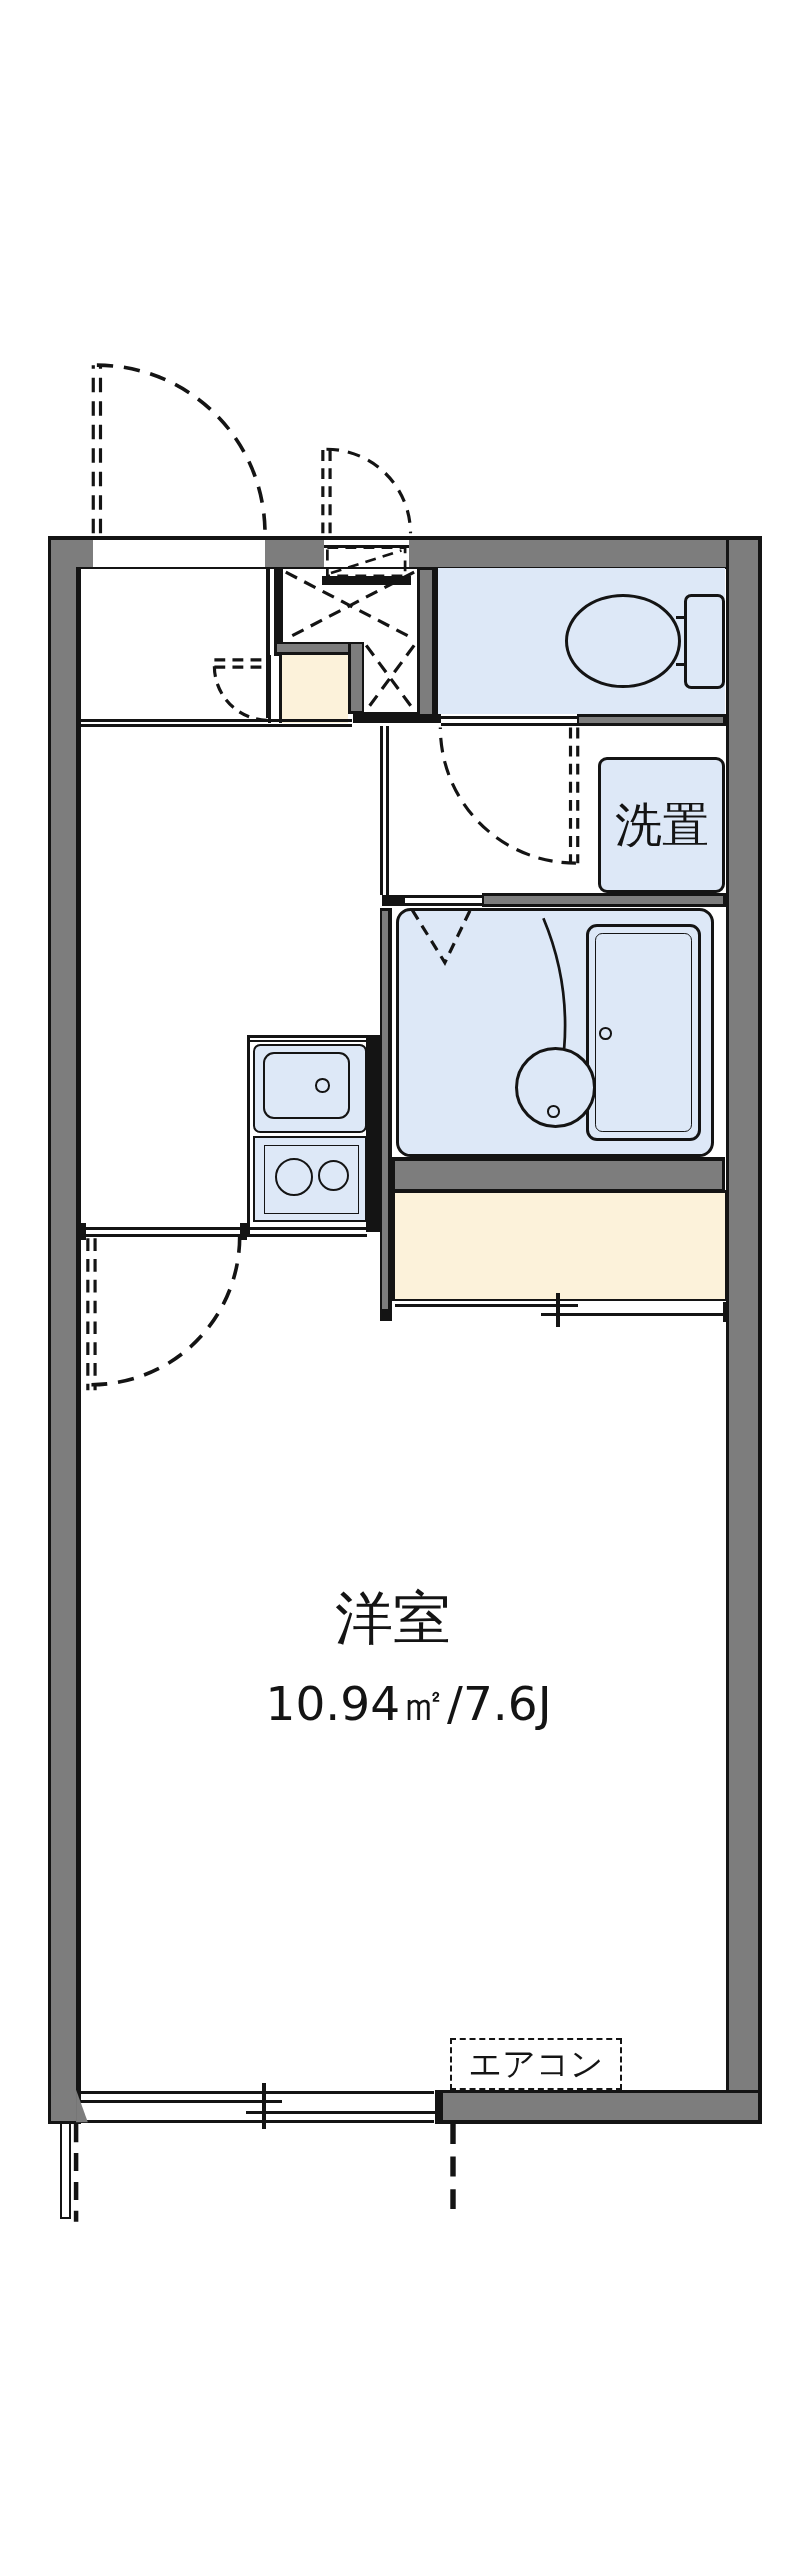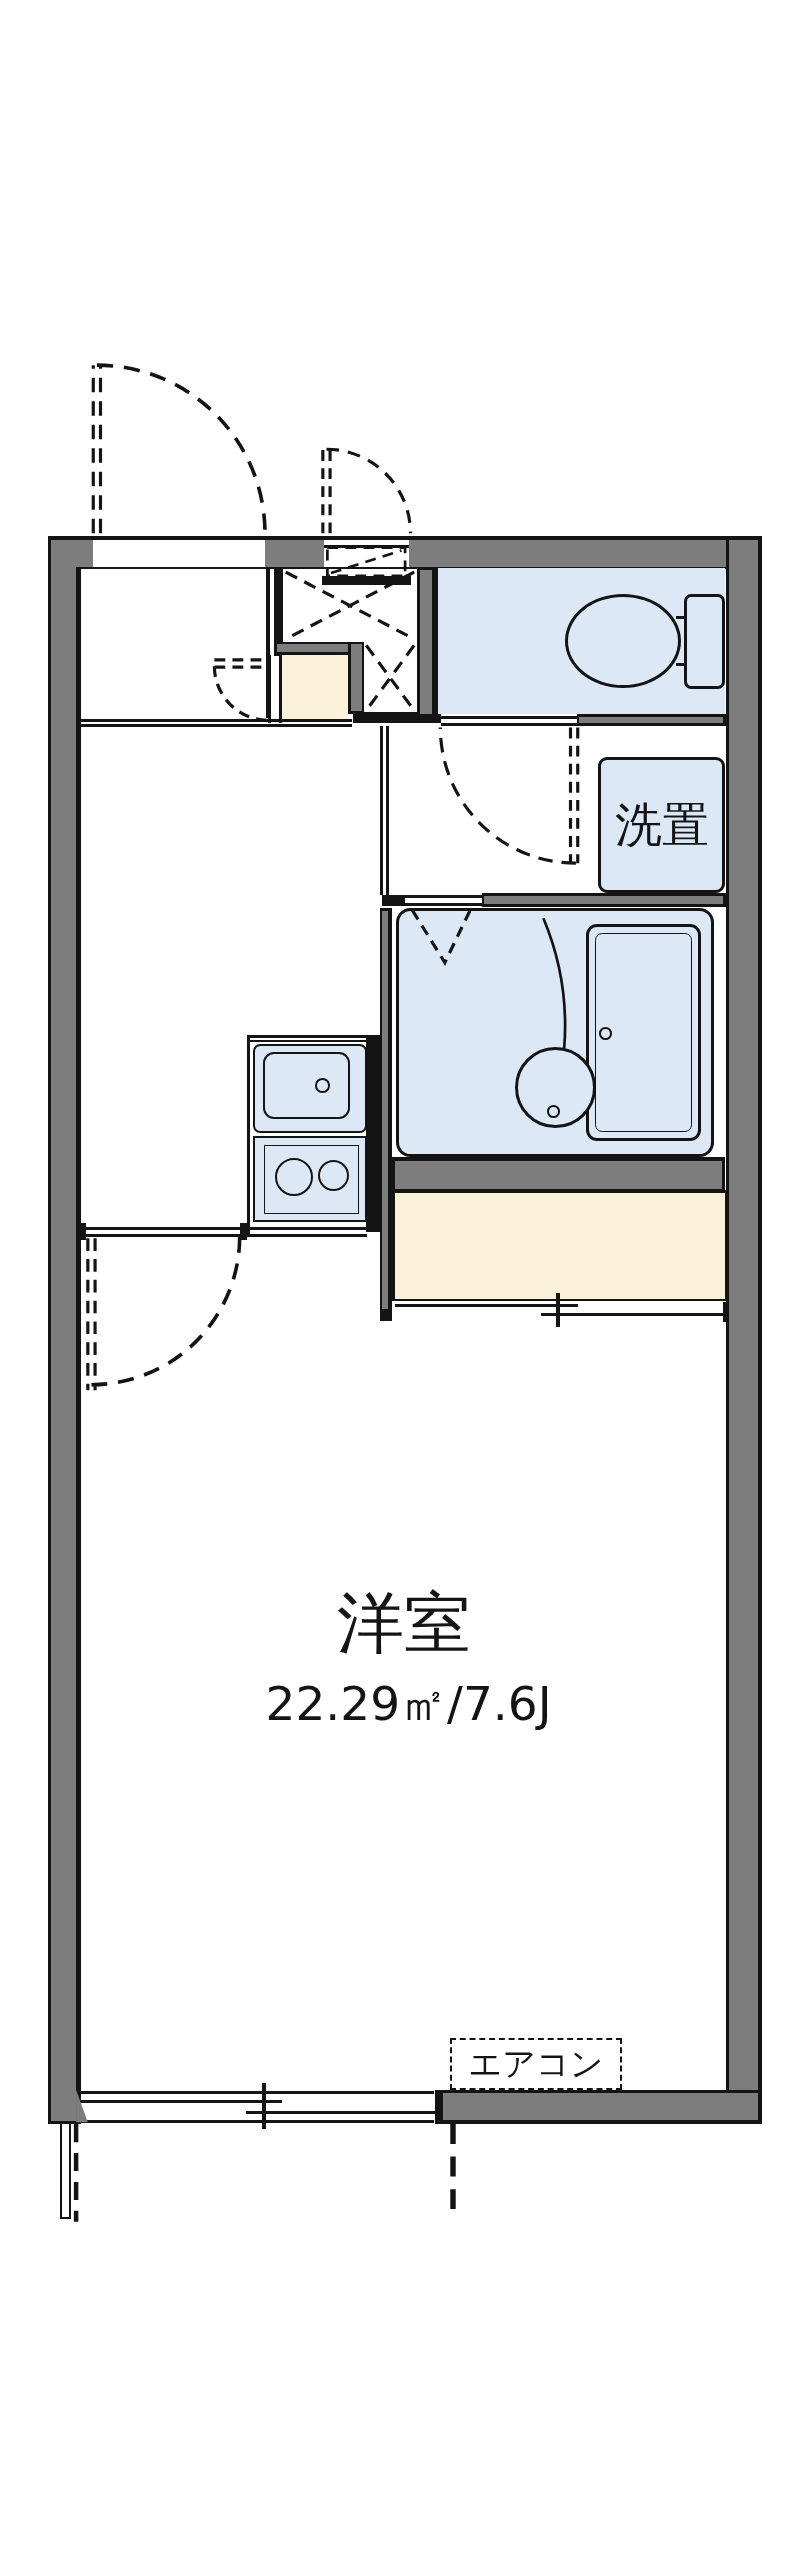--- a/index.html
+++ b/index.html
@@ -147,19 +147,19 @@
 
     <polyline points="456,1007 492,1065 520,1007" stroke-width="3.5" stroke-dasharray="12 8"></polyline>
     <path d="M601,1016 Q630,1085 624,1160" stroke-width="3"></path>
 
     <line x1="84" y1="2350" x2="84" y2="2458" stroke-width="5" stroke-dasharray="20 12"></line>
     <line x1="501" y1="2350" x2="501" y2="2448" stroke-width="6" stroke-dasharray="22 14"></line>
 
     <polygon points="84,2312 97,2348 84,2348" style="fill:var(--wall);stroke:none"></polygon>
   </svg>
 
-  <div class="a lbl" style="left:303px;top:1587px;width:202px;font-size:67px">洋室</div>
-  <div class="a lbl" style="left:217px;top:1678px;width:383px;font-size:47px">22.29㎡/7.6J</div>
+  <div class="a lbl" style="left:292px;top:1587px;width:202px;font-size:58px">洋室</div>
+  <div class="a lbl" style="left:217px;top:1678px;width:383px;font-size:47px">10.94㎡/7.6J</div>
   <div class="a lbl" id="aircon-box" style="left:450px;top:2038px;width:172px;height:52px;font-size:33px;line-height:47px">エアコン</div>
   <div class="a lbl" style="left:578px;top:799px;width:168px;font-size:47px">洗置</div>
 
 </div>
 
 
 </body></html>

